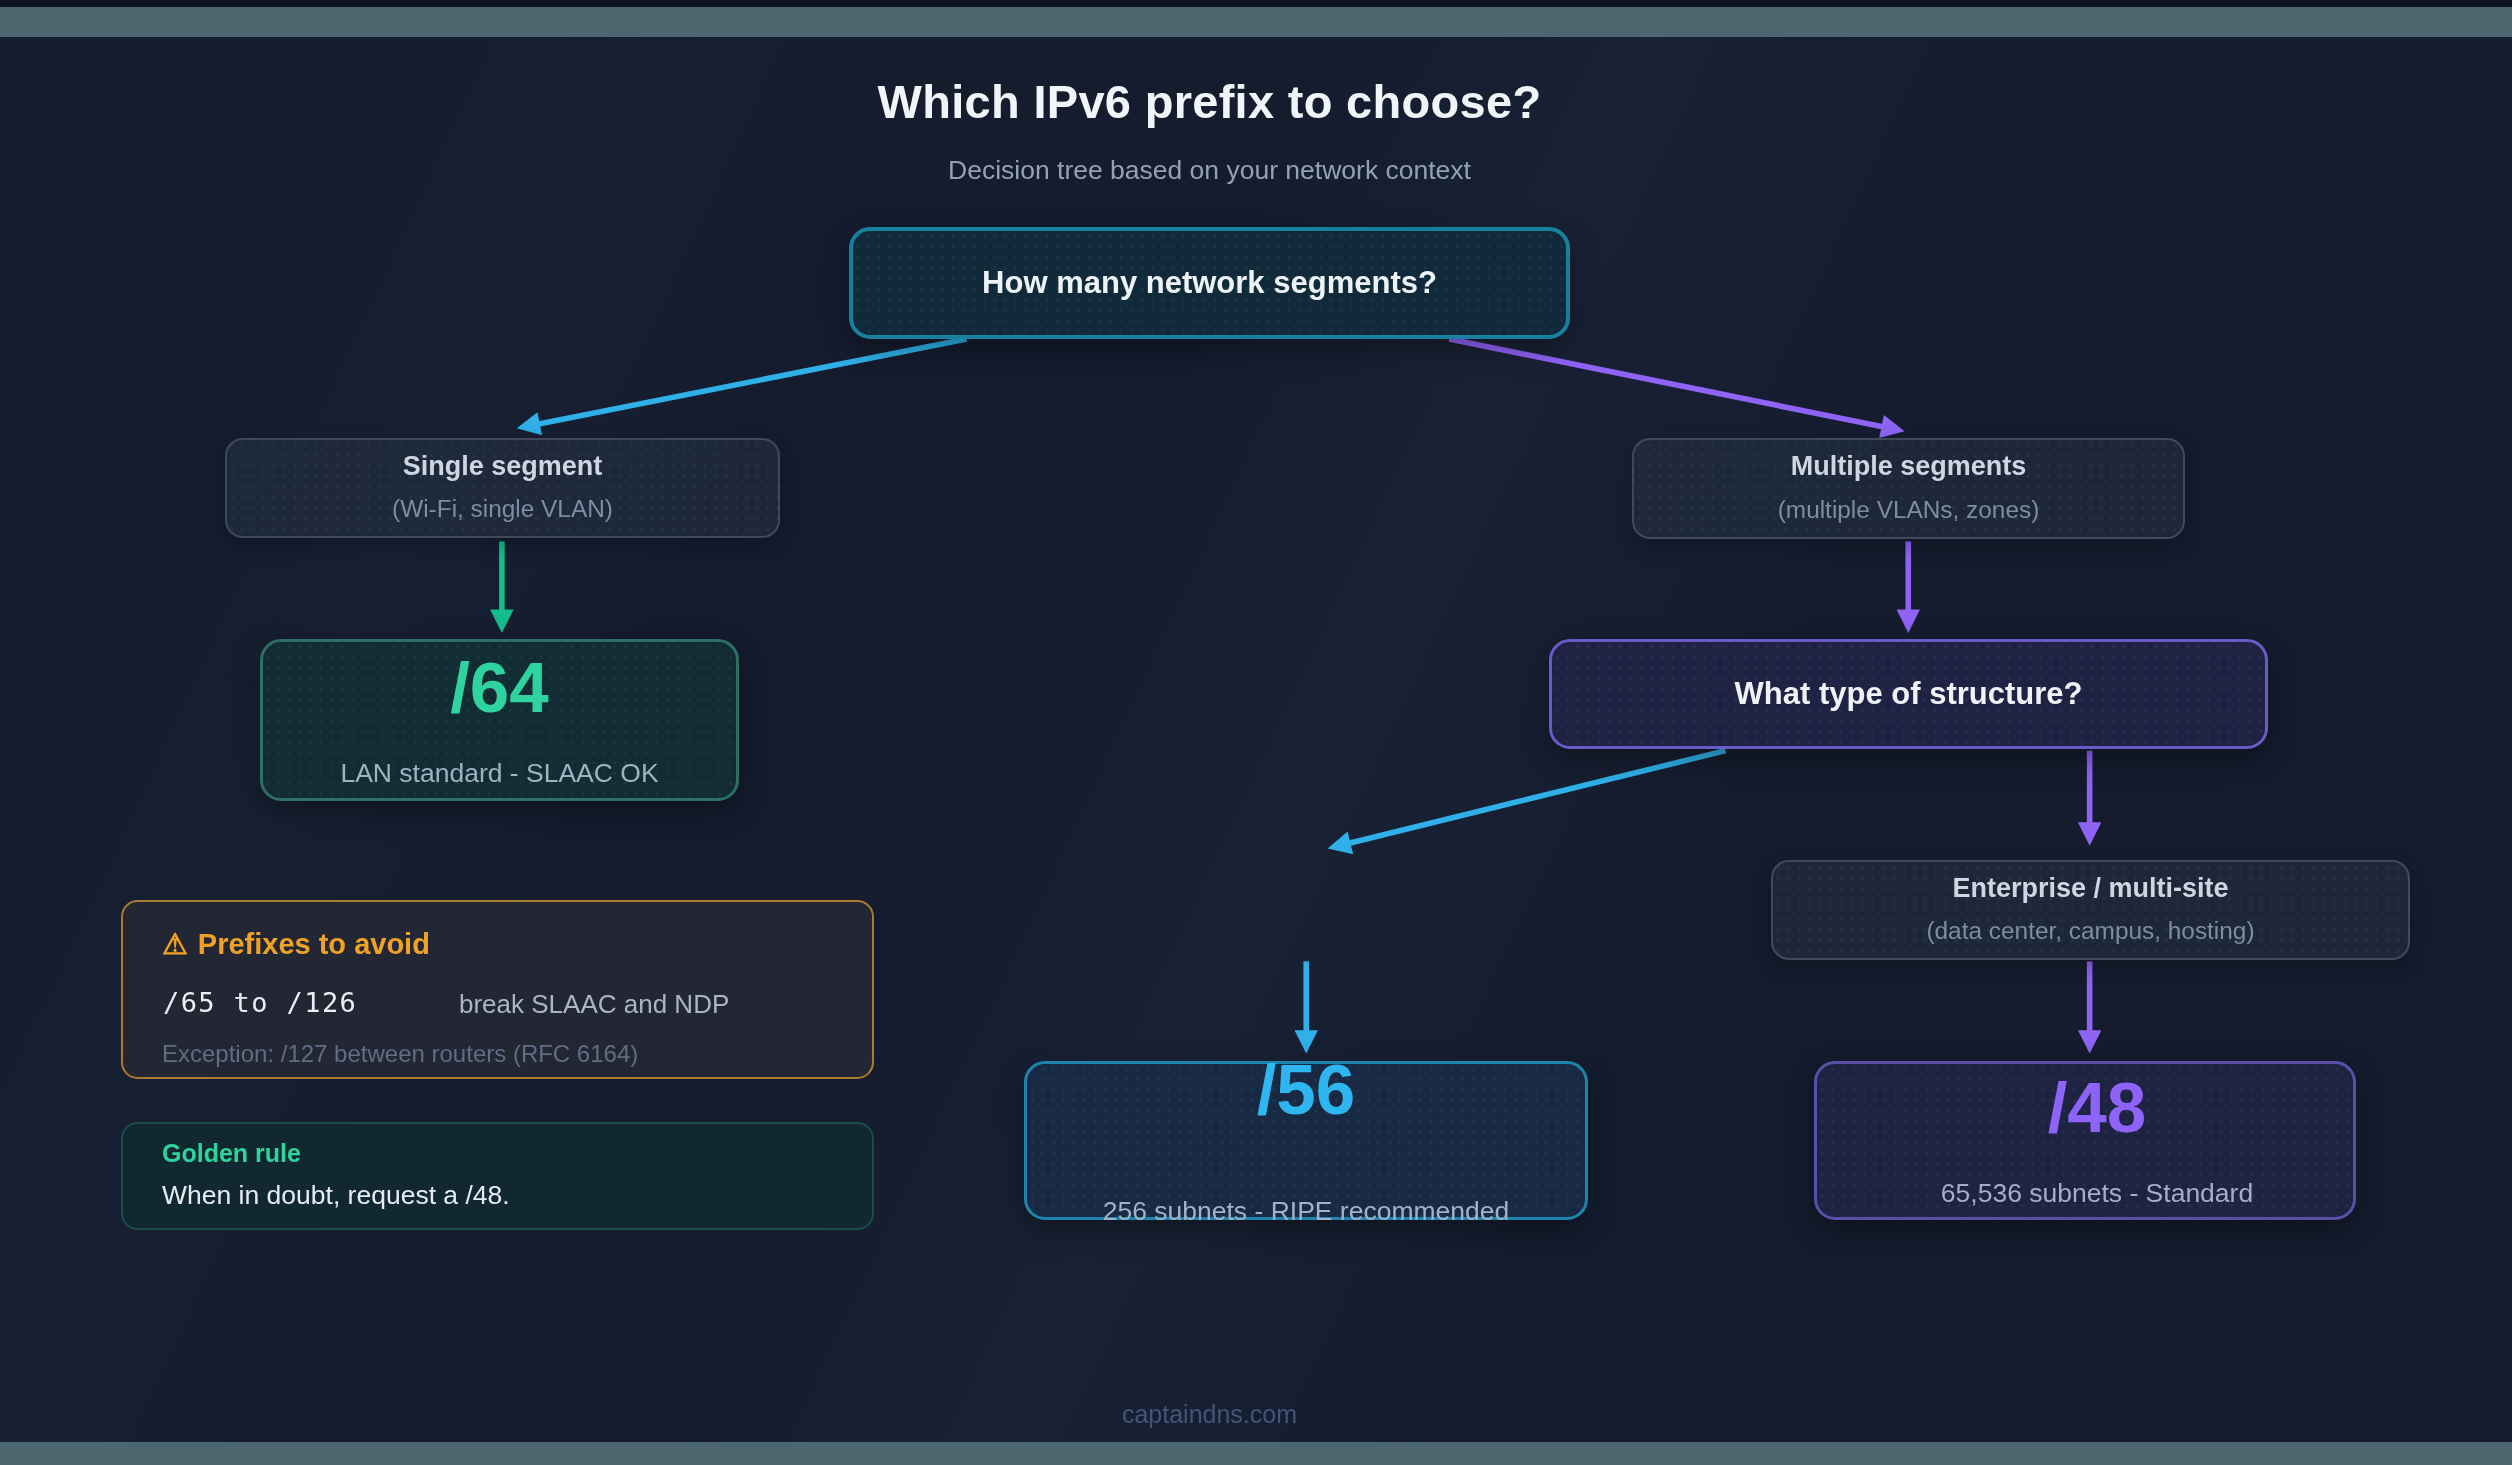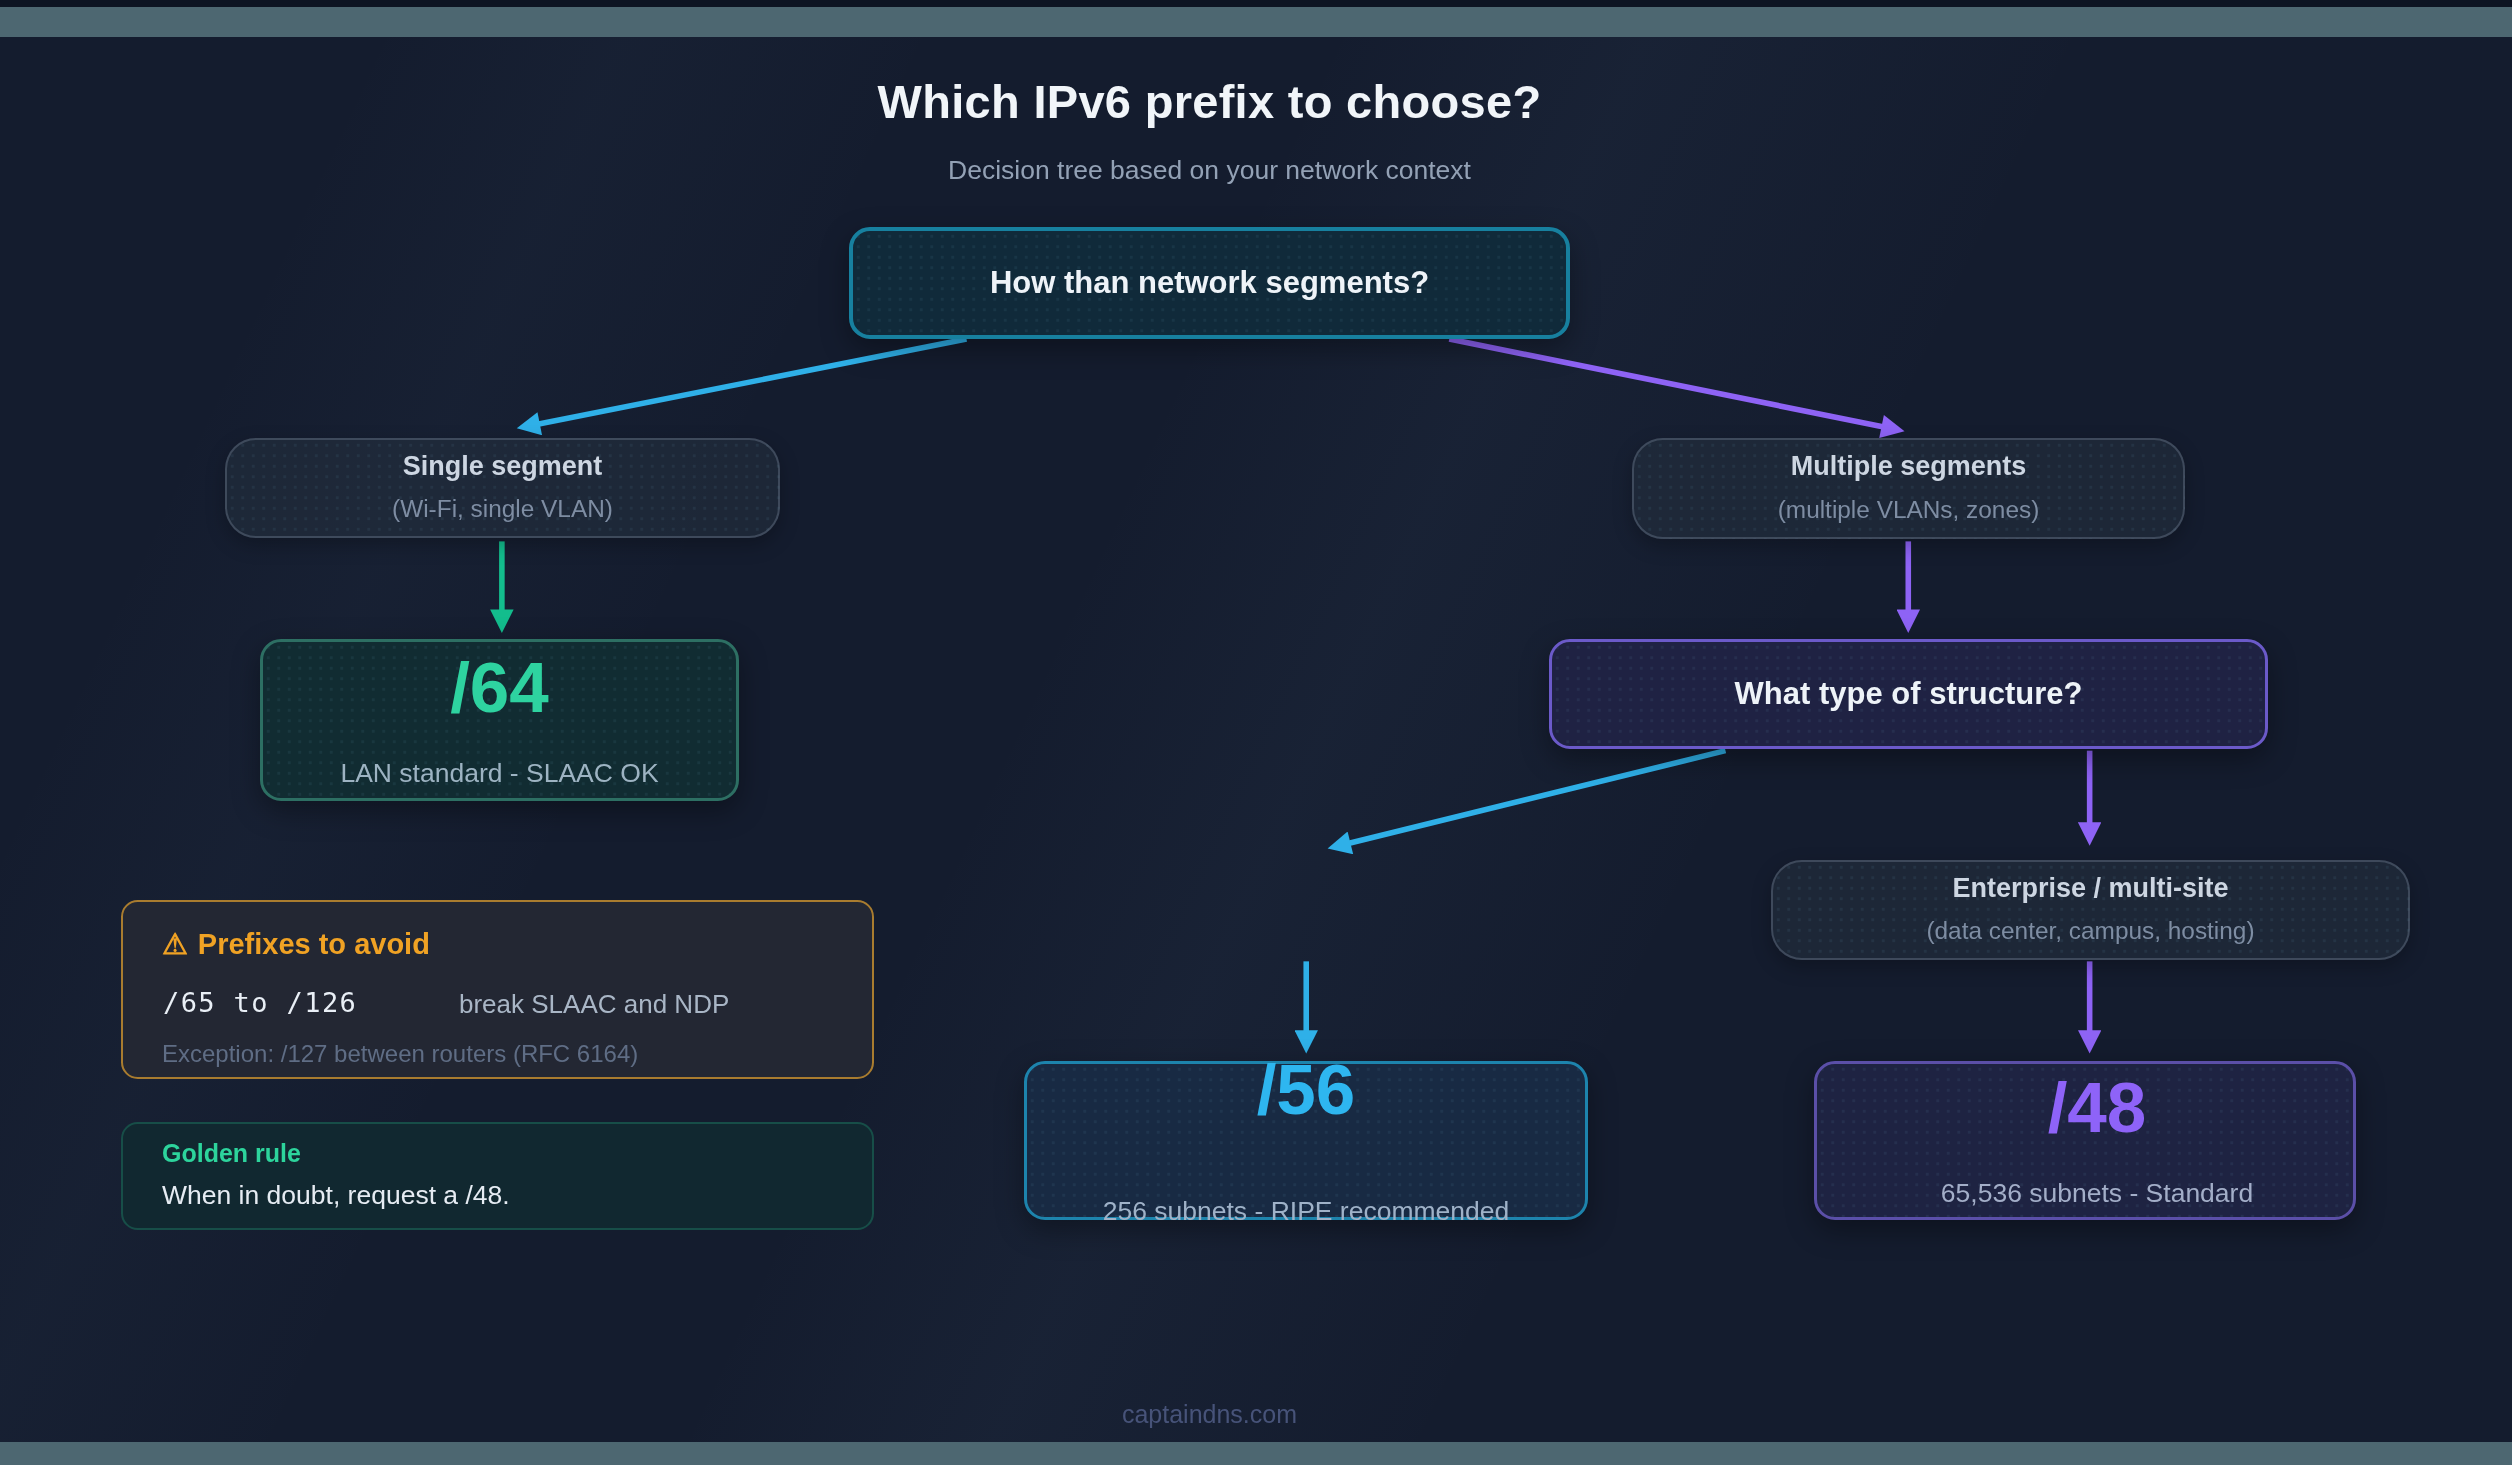--- a/index.html
+++ b/index.html
@@ -24,21 +24,21 @@
   .node{position:absolute;box-sizing:border-box;display:flex;flex-direction:column;
     align-items:center;justify-content:center;text-align:center;
     box-shadow:0 9.8px 28px rgba(0,0,0,0.35);}
   .dots{background-image:radial-gradient(rgba(130,200,230,0.07) 1.4px, rgba(0,0,0,0) 1.4px);
     background-size:10.5px 10.5px;}
 
   .q-node{border-radius:21px;color:#eef3f8;font-size:31px;font-weight:600;}
   .q1{border:4.2px solid #17809f;background-color:#102a3a;}
   .q2{border:3.5px solid #6b5ac9;background-color:#1f2243;}
 
-  .branch{border:2.1px solid rgba(148,163,184,0.28);border-radius:31px;
+  .branch{border:2.1px solid rgba(148,163,184,0.28);border-radius:18px;
     background-color:rgba(33,44,60,0.72);box-shadow:0 7px 19.5px rgba(0,0,0,0.25);}
   .branch .b-title{color:#cdd6e2;font-size:27px;font-weight:600;line-height:1.0;}
   .branch .b-sub{color:#7e8da3;font-size:24.4px;font-weight:400;margin-top:15.4px;}
 
   .result{border-radius:21px;}
   .result .r-value{font-size:71px;font-weight:700;line-height:1.0;}
   .result .r-caption{font-size:26.5px;margin-top:35px;}
   .r64{border:3.5px solid #2d6f63;background-color:#112c32;}
   .r64 .r-value{color:#2ed3a0;}
   .r64 .r-caption{color:#9db3c2;}
@@ -94,21 +94,21 @@
     <line x1="2077" y1="476" x2="2700" y2="602" stroke="#8e63f5" stroke-width="8" marker-end="url(#mPurple)"></line>
     <line x1="719" y1="766" x2="719" y2="867" stroke="#13bd8d" stroke-width="8" marker-end="url(#mGreen)"></line>
     <line x1="2735" y1="766" x2="2735" y2="867" stroke="#8e63f5" stroke-width="8" marker-end="url(#mPurple)"></line>
     <line x1="2473" y1="1066" x2="1932" y2="1199" stroke="#2fb0e8" stroke-width="8" marker-end="url(#mCyan)"></line>
     <line x1="2995" y1="1066" x2="2995" y2="1172" stroke="#8e63f5" stroke-width="8" marker-end="url(#mPurple)"></line>
     <line x1="1872" y1="1368" x2="1872" y2="1470" stroke="#2fb0e8" stroke-width="8" marker-end="url(#mCyan)"></line>
     <line x1="2995" y1="1368" x2="2995" y2="1470" stroke="#8e63f5" stroke-width="8" marker-end="url(#mPurple)"></line>
   </svg>
 
   <div class="node q-node q1 dots" style="left:849px;top:220px;width:721px;height:112px;">
-    <span>How than network segments?</span>
+    <span>How many network segments?</span>
   </div>
 
   <div class="node q-node q2 dots" style="left:1549px;top:632px;width:719px;height:110px;">
     <span>What type of structure?</span>
   </div>
 
   <div class="node branch dots" style="left:225px;top:431px;width:555px;height:100px;">
     <div class="b-title">Single segment</div>
     <div class="b-sub">(Wi-Fi, single VLAN)</div>
   </div>

